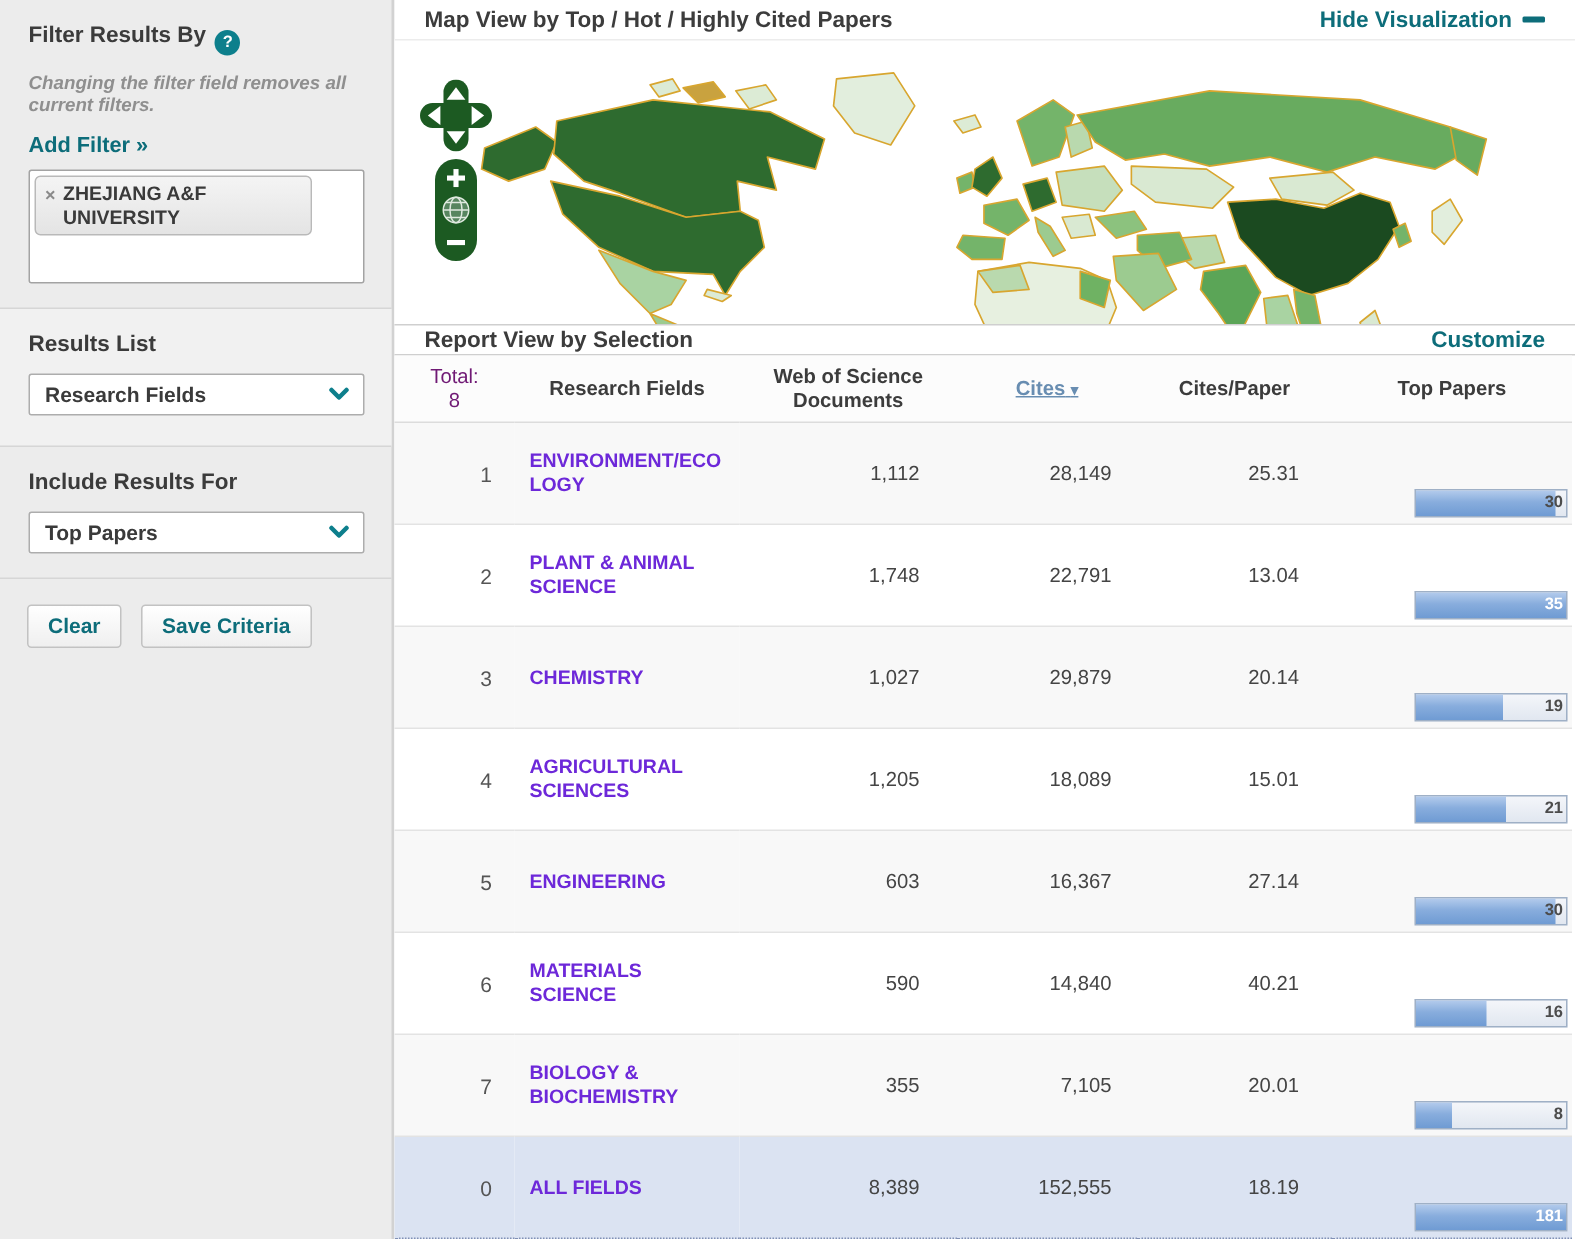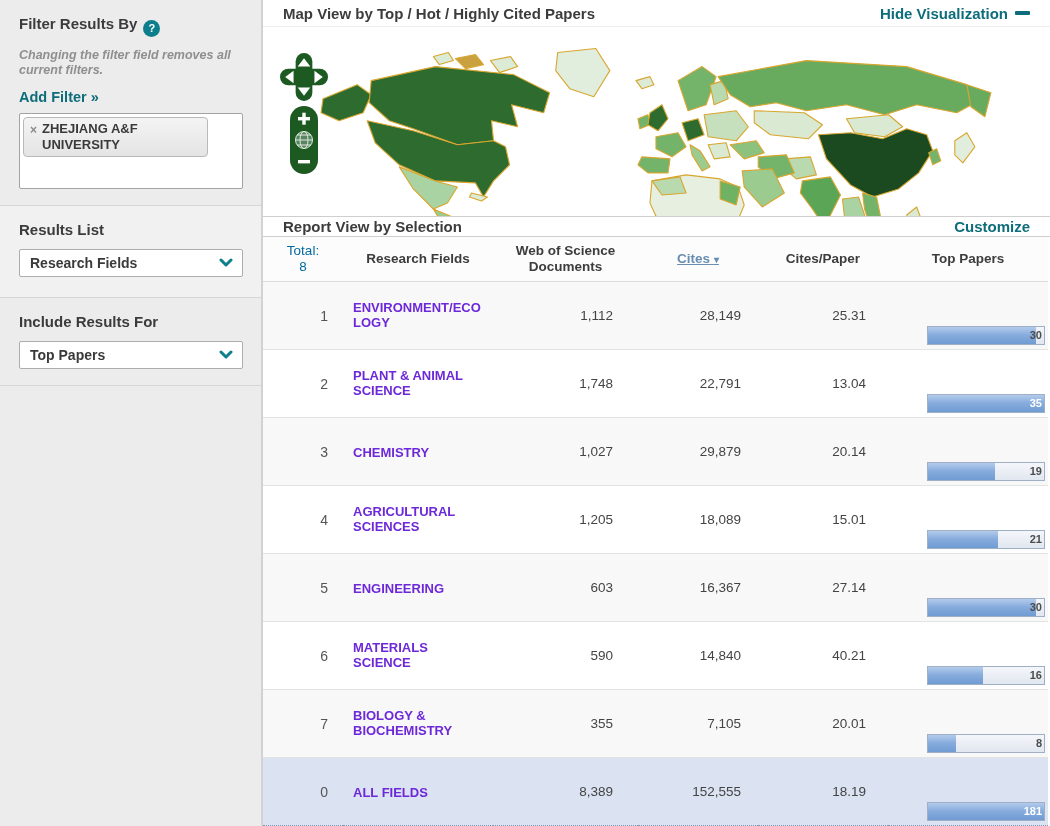--- a/index.html
+++ b/index.html
@@ -54,37 +54,37 @@
   .legend .lg-max { position:absolute; left:55px; top:2px; font-size:13px; color:#111; }
 
   .report-head { height:43px; display:flex; align-items:center; justify-content:space-between;
                  padding:0 20px; border-top:1px solid #cfcfcf; border-bottom:1px solid #cfcfcf; }
 
   
   table.report { border-collapse:collapse; width:785px; table-layout:fixed; }
   table.report th, table.report td { vertical-align:middle; }
   thead th { background:#fcfcfc; font-size:13.5px; font-weight:700; color:#3c3c3c; text-align:center;
              padding:6px 2px; line-height:1.2; border-bottom:1px solid #dcdcdc; height:44px; }
-  th.th-total { font-weight:400; color:#0369a1; }
+  th.th-total { font-weight:400; color:#701a75; }
   th.th-cites { color:#688db1;text-decoration:underline; }
   .sort-caret { font-size:10px; color:#688db1; }
   tbody tr { border-bottom:1px solid #e3e3e3; }
   tbody tr:nth-child(odd) { background:#f8f8f8; }
   tbody tr:nth-child(even) { background:#ffffff; }
   tbody tr.all-fields-row { background:#dbe3f2; border-top:1px dotted #8090b5; border-bottom:1px dotted #8090b5; }
   td.rank { text-align:right; padding:5px 15px 5px 0; font-size:14px; color:#555; }
   td.field { padding:5px 4px 5px 10px; }
   .field-link { font-size:13px; font-weight:700; color:#6d28d9; text-decoration:none; cursor:pointer;
                 display:inline-block; max-width:135px; line-height:1.2; overflow-wrap:anywhere; }
   td.num { text-align:right; font-size:13.5px; color:#444; }
   td.docs { padding-right:25px; }
   td.cites { padding-right:17px; }
   td.cpp { padding-right:22px; }
   td.tp { padding:4px 2px 4px 0; }
-  .bar-track { position:relative; float:right; width:118px; height:19px; margin-right:1px;
+  .bar-track { position:relative; float:right; width:102px; height:19px; margin-right:1px;
                background:linear-gradient(#f4f6fa,#e1e7f0); border:1px solid #9fb0c6; cursor:pointer;margin-top:40px; }
   .bar-fill { position:absolute; left:0; top:0; bottom:0;
               background:linear-gradient(to bottom,#b3cbec 0%,#88addd 45%,#6f9bd3 100%); }
   .bar-num { position:absolute; right:2px; top:2px; font-size:11px; font-weight:700; color:#4c4c4c; }
   .bar-num.on-fill { color:#fff; }
 </style>
 </head>
 <body>
 
 <div class="app">
@@ -118,20 +118,24 @@
     <div class="side-sec">
       <div class="side-heading">Include Results For</div>
       <div class="selectbox">
         <span class="sel-label">Top Papers</span>
         <svg class="chev" viewBox="0 0 14 9">
           <polyline points="2,2 7,7 12,2" fill="none" stroke="#0d7f8c" stroke-width="3" stroke-linecap="round" stroke-linejoin="round"></polyline>
         </svg>
       </div>
     </div>
 
+    <div class="btn-row">
+      <button class="btn">Clear</button>
+      <button class="btn">Save Criteria</button>
+    </div>
   </div>
 
   <div class="main">
 
     <div class="panel-head">
       <div class="panel-title">Map View by Top / Hot / Highly Cited Papers</div>
       <a class="teal-link">
         <span>Hide Visualization</span>
         <span class="minus-glyph"></span>
       </a>

